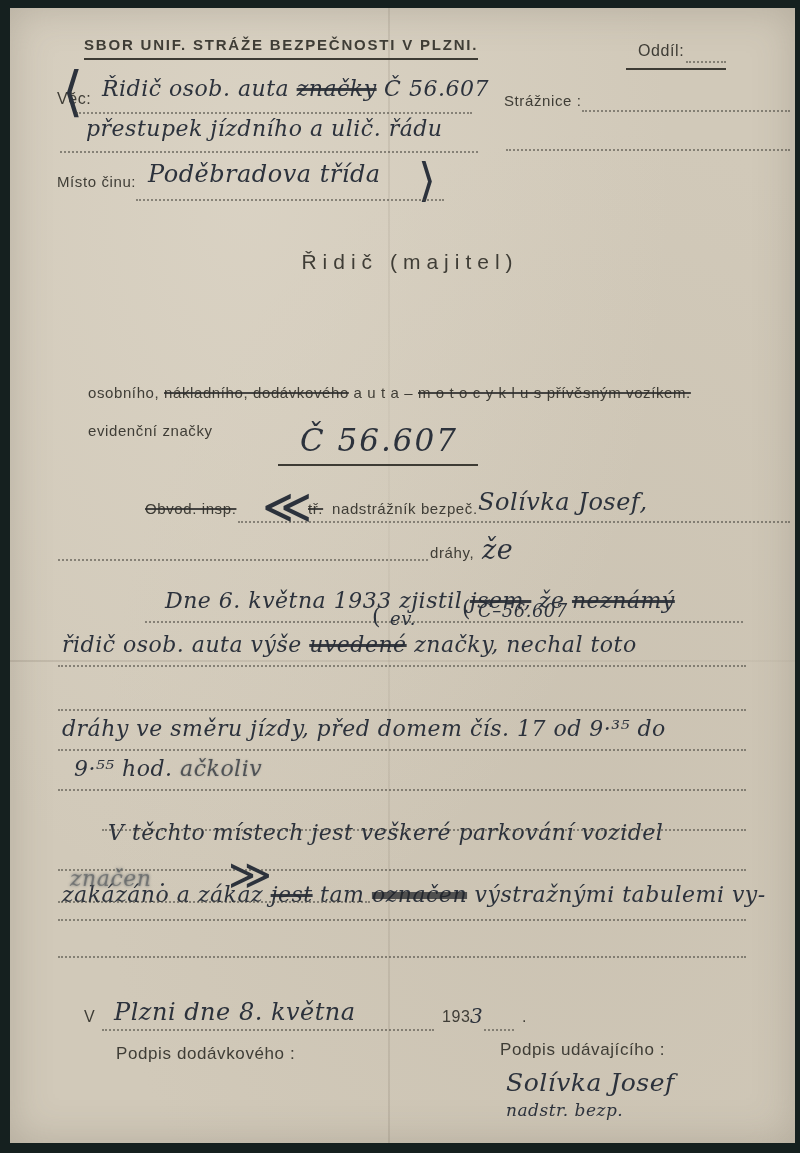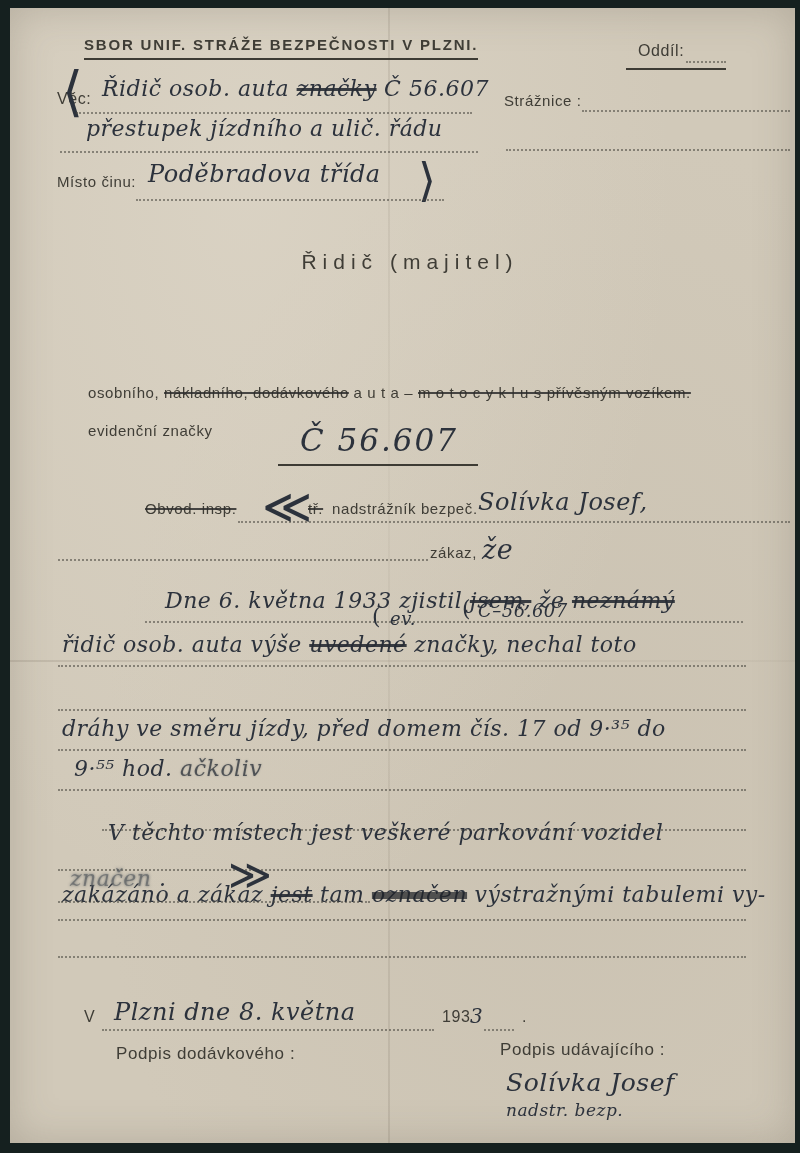--- a/index.html
+++ b/index.html
@@ -68,21 +68,21 @@
   <div class="solidline" style="left:268px;top:456px;width:200px;"></div>
 
   <div class="el print strike" style="left:135px;top:492px;font-size:15px;">Obvod. insp.</div>
   <div class="el mark" style="left:252px;top:470px;font-size:48px;">≪</div>
   <div class="el print strike" style="left:298px;top:492px;font-size:15px;">tř.</div>
   <div class="el print" style="left:322px;top:492px;font-size:15px;">nadstrážník bezpeč.</div>
   <div class="el hand" style="left:468px;top:480px;font-size:24px;">Solívka Josef,</div>
   <div class="dotted" style="left:228px;top:512px;width:552px;"></div>
 
   <div class="dotted" style="left:48px;top:550px;width:370px;"></div>
-  <div class="el print" style="left:420px;top:536px;font-size:15px;">zákaz,</div>
+  <div class="el print" style="left:420px;top:536px;font-size:15px;">dráhy,</div>
   <div class="el hand" style="left:472px;top:526px;font-size:27px;">že</div>
 
   <div class="el hand" style="left:155px;top:580px;font-size:22px;"><span>Dne 6. května 1933 zjistil </span><span class="strike-heavy">jsem,</span><span> že </span><span class="strike-heavy">neznámý</span></div>
   <div class="dotted" style="left:135px;top:612px;width:598px;"></div>
 
   <div class="el hand ins" style="left:380px;top:600px;">ev.</div>
   <div class="el hand ins" style="left:468px;top:592px;">Č–56.607</div>
   <div class="el mark" style="left:362px;top:596px;font-size:22px;">(</div>
   <div class="el mark" style="left:452px;top:588px;font-size:22px;">(</div>
 

